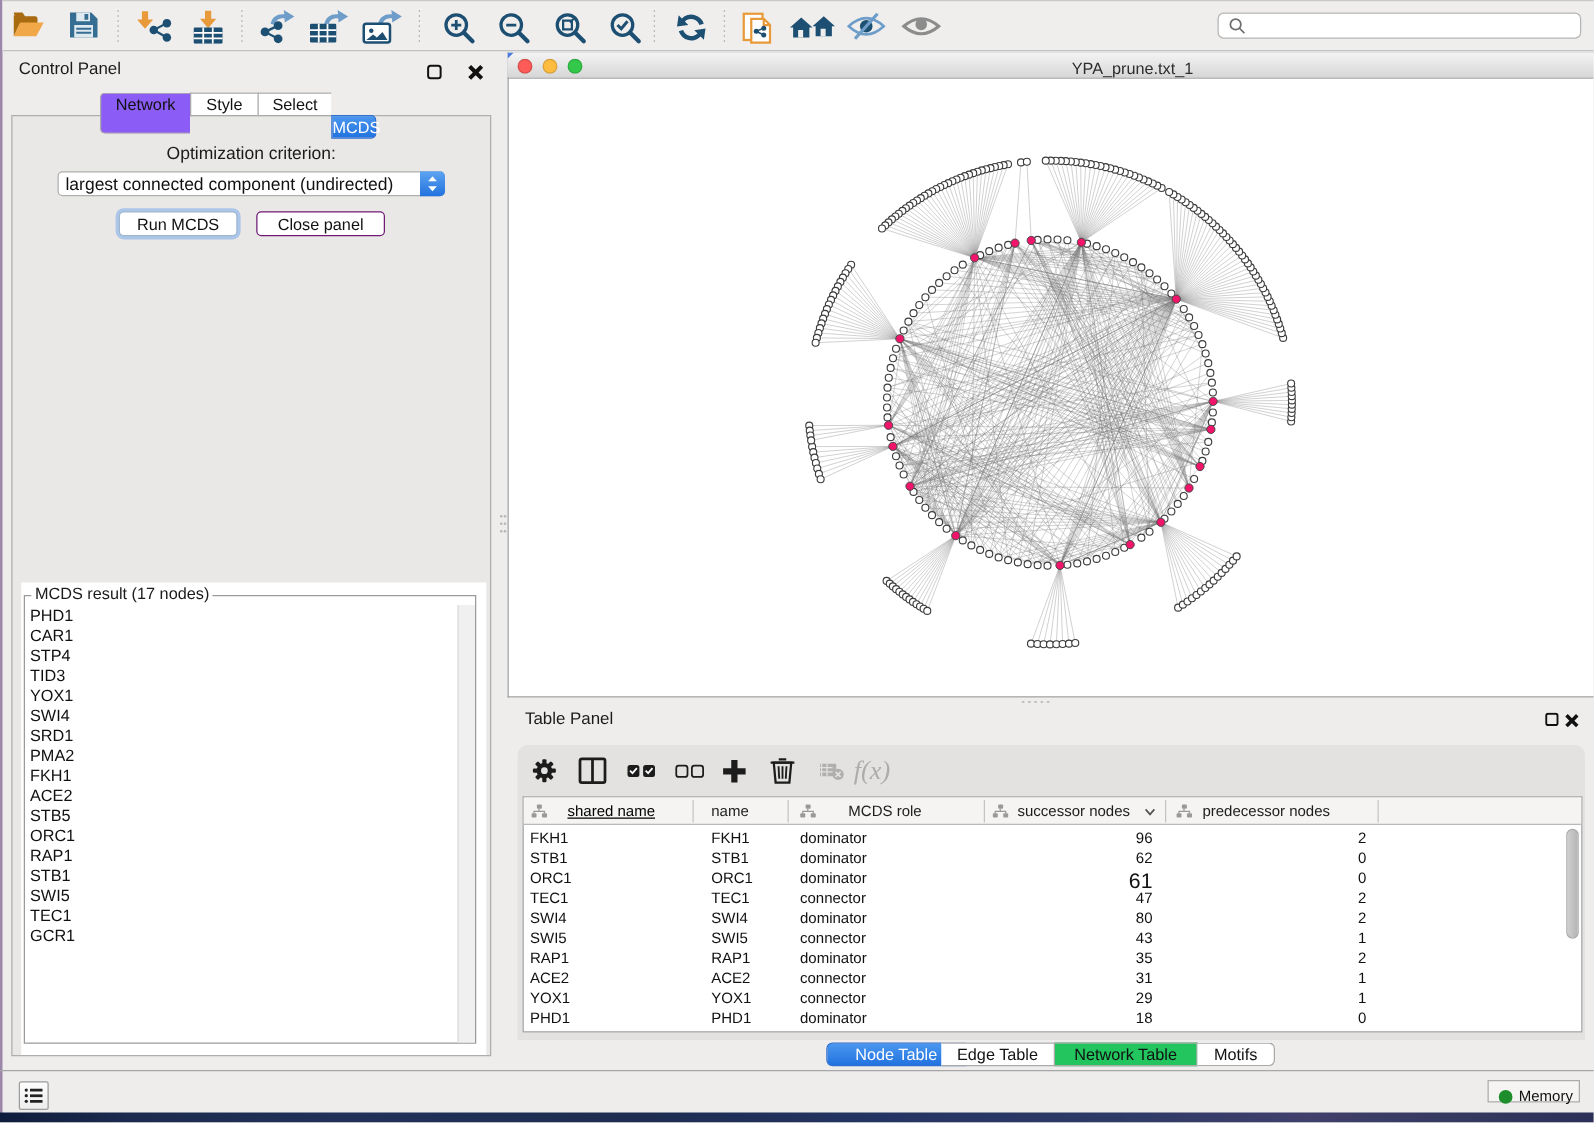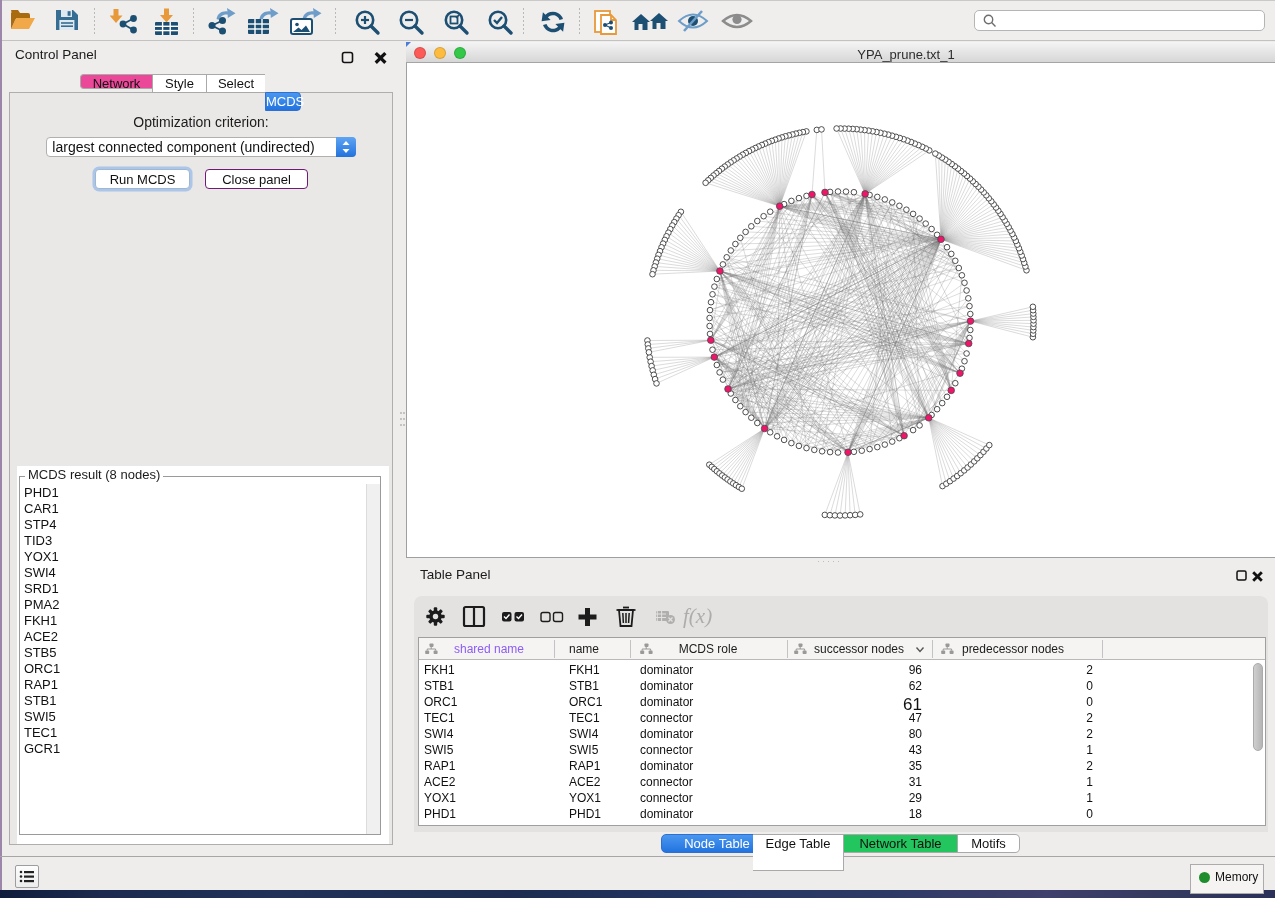--- a/index.html
+++ b/index.html
@@ -134,36 +134,36 @@
       <circle cx="6.5" cy="6.5" r="4.2" fill="none" stroke="#6e6e6e" stroke-width="1.4"></circle>
       <line x1="9.6" y1="9.6" x2="13.5" y2="13.5" stroke="#6e6e6e" stroke-width="1.4"></line>
     </svg>
   </div>
 <div class="abs" style="left:15px;top:47px;font-size:13.5px;color:#1b1b1b;">Control Panel</div>
 <svg class="abs" style="left:341px;top:51px;" width="50" height="14" viewBox="0 0 50 14">
 <rect x="1.5" y="1.5" width="10" height="10" rx="2" fill="none" stroke="#111" stroke-width="1.6"></rect>
 <path d="M37 2 l4 4 4 -4 2.5 2.5 -4 4 4 4 -2.5 2.5 -4 -4 -4 4 -2.5 -2.5 4 -4 -4 -4 z" fill="#111" transform="scale(0.92) translate(2,-1)"></path>
   </svg>
 <div class="abs" style="left:9px;top:92px;width:384px;height:753px;background:#e9e8e7;border:1px solid #aeaeae;"></div>
-<div class="abs" style="left:80px;top:74px;width:72px;height:15px;background:#ec4899;color:#111;border:1px solid #a9a9a9;border-right:none;border-radius:4px 0 0 4px;font-size:13px;text-align:center;line-height:18px;">Network</div>
+<div class="abs" style="left:80px;top:74px;width:72px;height:33px;background:#8b5cf6;color:#111;border:1px solid #a9a9a9;border-right:none;border-radius:4px 0 0 4px;font-size:13px;text-align:center;line-height:18px;">Network</div>
 <div class="abs" style="left:152px;top:74px;width:54px;height:19px;background:#fff;color:#111;border:1px solid #a9a9a9;border-right:none;font-size:13px;text-align:center;line-height:18px;">Style</div>
 <div class="abs" style="left:206px;top:74px;width:59px;height:19px;background:#fff;color:#111;border:1px solid #a9a9a9;border-right:none;font-size:13px;text-align:center;line-height:18px;">Select</div>
 <div class="abs" style="left:265px;top:74px;width:36px;height:19px;background:linear-gradient(#4a97ef,#2273e0);color:#fff;border:1px solid #2e6fd0;border-radius:0 4px 4px 0;font-size:13px;text-align:center;line-height:18px;margin-top:18px;">MCDS</div>
 <div class="abs" style="left:10px;top:114px;width:382px;text-align:center;font-size:14px;color:#1b1b1b;">Optimization criterion:</div>
 <div class="abs" style="left:46px;top:137px;width:310px;height:20px;background:#fff;border:1px solid #b0b0b0;border-radius:4px;font-size:14px;color:#111;text-align:center;line-height:19px;padding-right:35px;">largest connected component (undirected)
 <div class="abs" style="right:-1px;top:-1px;width:20px;height:20px;background:linear-gradient(#5ea4f2,#2272de);border-radius:0 4px 4px 0;">
 <svg width="20" height="20" viewBox="0 0 20 20">
         <path d="M6.5 8 l3.5 -4 3.5 4 z" fill="#fff"></path>
         <path d="M6.5 12 l3.5 4 3.5 -4 z" fill="#fff"></path>
       </svg></div></div>
 <div class="abs" style="left:95px;top:169px;width:95px;height:20px;background:#fff;border:1px solid #9fb7d0;border-radius:4px;box-shadow:0 0 0 2.5px rgba(120,170,235,0.55);font-size:13px;color:#111;text-align:center;line-height:19px;">Run MCDS</div>
 <div class="abs" style="left:205px;top:169px;width:103px;height:20px;background:#fff;border:1px solid #701a75;border-radius:4px;font-size:13px;color:#111;text-align:center;line-height:19px;">Close panel</div>
 <div class="abs" style="left:17px;top:466px;width:372px;height:378px;background:#fff;"></div>
 <div class="abs" style="left:19px;top:476px;width:362px;height:359px;border:1px solid #9a9a9a;"></div>
-<div class="abs" style="left:25px;top:467px;background:#fff;padding:0 3px;font-size:13px;color:#1b1b1b;">MCDS result (8 nodes)</div>
+<div class="abs" style="left:25px;top:467px;background:#fff;padding:0 3px;font-size:13px;color:#1b1b1b;">MCDS result (17 nodes)</div>
 <div class="abs" style="left:366px;top:484px;width:14px;height:350px;background:#f0f0f0;border-left:1px solid #dcdcdc;"></div>
 <div class="abs" style="left:24px;top:485px;font-size:13px;color:#111;">
     <div style="height:16px;line-height:16px;">PHD1</div>
     <div style="height:16px;line-height:16px;">CAR1</div>
     <div style="height:16px;line-height:16px;">STP4</div>
     <div style="height:16px;line-height:16px;">TID3</div>
     <div style="height:16px;line-height:16px;">YOX1</div>
     <div style="height:16px;line-height:16px;">SWI4</div>
     <div style="height:16px;line-height:16px;">SRD1</div>
     <div style="height:16px;line-height:16px;">PMA2</div>
@@ -1104,21 +1104,21 @@
 <div class="abs" style="left:418px;top:637px;width:848px;height:189px;background:#fff;border:1px solid #9f9f9f;"></div>
 <div class="abs" style="left:419px;top:638px;width:846px;height:22px;background:#f5f4f3;border-bottom:1px solid #b9b9b9;"></div>
 <svg class="abs" style="left:425px;top:643px;" width="13" height="12" viewBox="0 0 13 12">
     <g fill="#9a9998">
       <rect x="4.5" y="0.5" width="4" height="3.4" rx="0.8"></rect>
       <rect x="0.2" y="7.6" width="4" height="3.4" rx="0.8"></rect>
       <rect x="8.6" y="7.6" width="4" height="3.4" rx="0.8"></rect>
       <path d="M6.2 4 v2 M2.2 7.6 v-1.6 h8.4 v1.6" stroke="#9a9998" stroke-width="1" fill="none"></path>
     </g>
   </svg>
-<div class="abs" style="left:399px;top:642px;width:180px;text-align:center;font-size:12px;color:#8b5cf6;">shared name</div>
+<div class="abs" style="left:399px;top:642px;width:180px;text-align:center;font-size:12px;color:#000000;text-decoration:underline;">shared name</div>
 <div class="abs" style="left:554px;top:640px;width:1px;height:18px;background:#c3c3c3;"></div>
 <div class="abs" style="left:498px;top:642px;width:172px;text-align:center;font-size:12px;color:#1c1c1c;">name</div>
 <div class="abs" style="left:630px;top:640px;width:1px;height:18px;background:#c3c3c3;"></div>
 <svg class="abs" style="left:640px;top:643px;" width="13" height="12" viewBox="0 0 13 12">
     <g fill="#9a9998">
       <rect x="4.5" y="0.5" width="4" height="3.4" rx="0.8"></rect>
       <rect x="0.2" y="7.6" width="4" height="3.4" rx="0.8"></rect>
       <rect x="8.6" y="7.6" width="4" height="3.4" rx="0.8"></rect>
       <path d="M6.2 4 v2 M2.2 7.6 v-1.6 h8.4 v1.6" stroke="#9a9998" stroke-width="1" fill="none"></path>
     </g>
@@ -1193,18 +1193,18 @@
 <div class="abs" style="left:640px;top:791px;font-size:12px;color:#111;">connector</div>
 <div class="abs" style="left:842px;top:791px;width:80px;text-align:right;font-size:12px;color:#111;">29</div>
 <div class="abs" style="left:1013px;top:791px;width:80px;text-align:right;font-size:12px;color:#111;">1</div>
 <div class="abs" style="left:424px;top:807px;font-size:12px;color:#111;">PHD1</div>
 <div class="abs" style="left:569px;top:807px;font-size:12px;color:#111;">PHD1</div>
 <div class="abs" style="left:640px;top:807px;font-size:12px;color:#111;">dominator</div>
 <div class="abs" style="left:842px;top:807px;width:80px;text-align:right;font-size:12px;color:#111;">18</div>
 <div class="abs" style="left:1013px;top:807px;width:80px;text-align:right;font-size:12px;color:#111;">0</div>
 <div class="abs" style="left:1253px;top:663px;width:10px;height:88px;background:linear-gradient(90deg,#cfcfcf,#b5b5b5);border:1px solid #ababab;border-radius:5px;"></div>
 <div class="abs" style="left:661px;top:834px;width:112px;height:19px;background:linear-gradient(#4a97ef,#2273e0);color:#fff;border:1px solid #2e6fd0;border-radius:5px 0 0 5px;font-size:13px;text-align:center;line-height:18px;">Node Table</div>
-<div class="abs" style="left:753px;top:834px;width:91px;height:37px;background:#fff;color:#111;border:1px solid #a9a9a9;border-left:none;font-size:13px;text-align:center;line-height:18px;">Edge Table</div>
+<div class="abs" style="left:753px;top:834px;width:91px;height:19px;background:#fff;color:#111;border:1px solid #a9a9a9;border-left:none;font-size:13px;text-align:center;line-height:18px;">Edge Table</div>
 <div class="abs" style="left:844px;top:834px;width:114px;height:19px;background:#22c55e;color:#111;border:1px solid #a9a9a9;border-left:none;font-size:13px;text-align:center;line-height:18px;">Network Table</div>
 <div class="abs" style="left:958px;top:834px;width:62px;height:19px;background:#fff;color:#111;border:1px solid #a9a9a9;border-left:none;border-radius:0 5px 5px 0;font-size:13px;text-align:center;line-height:18px;">Motifs</div>
-<div class="abs" style="left:1190px;top:864px;width:74px;height:30px;background:#f5f4f3;border:1px solid #ababab;">
+<div class="abs" style="left:1190px;top:864px;width:74px;height:18px;background:#f5f4f3;border:1px solid #ababab;">
 <div class="abs" style="left:8px;top:7px;width:11px;height:11px;border-radius:6px;background:#1e8e2d;"></div>
 <div class="abs" style="left:24px;top:5px;font-size:12px;color:#111;">Memory</div>
   </div>
 </body></html>

